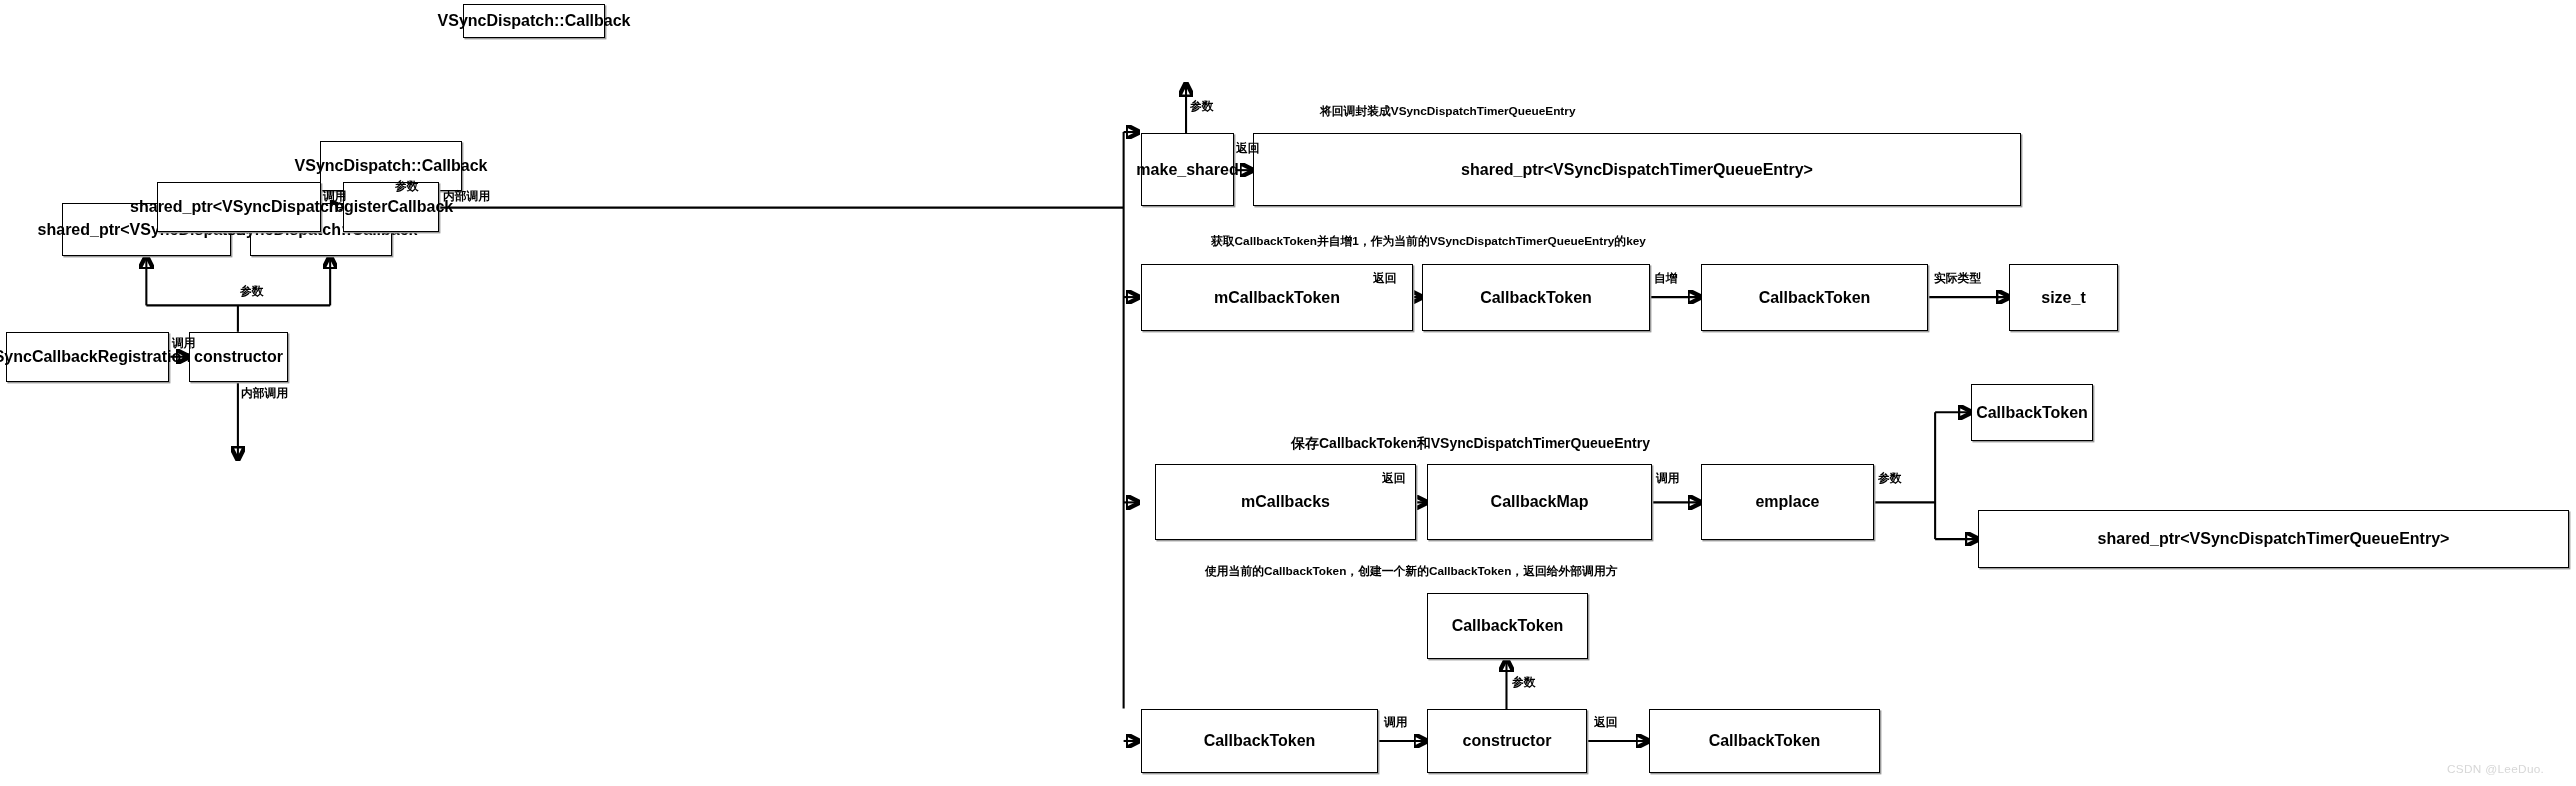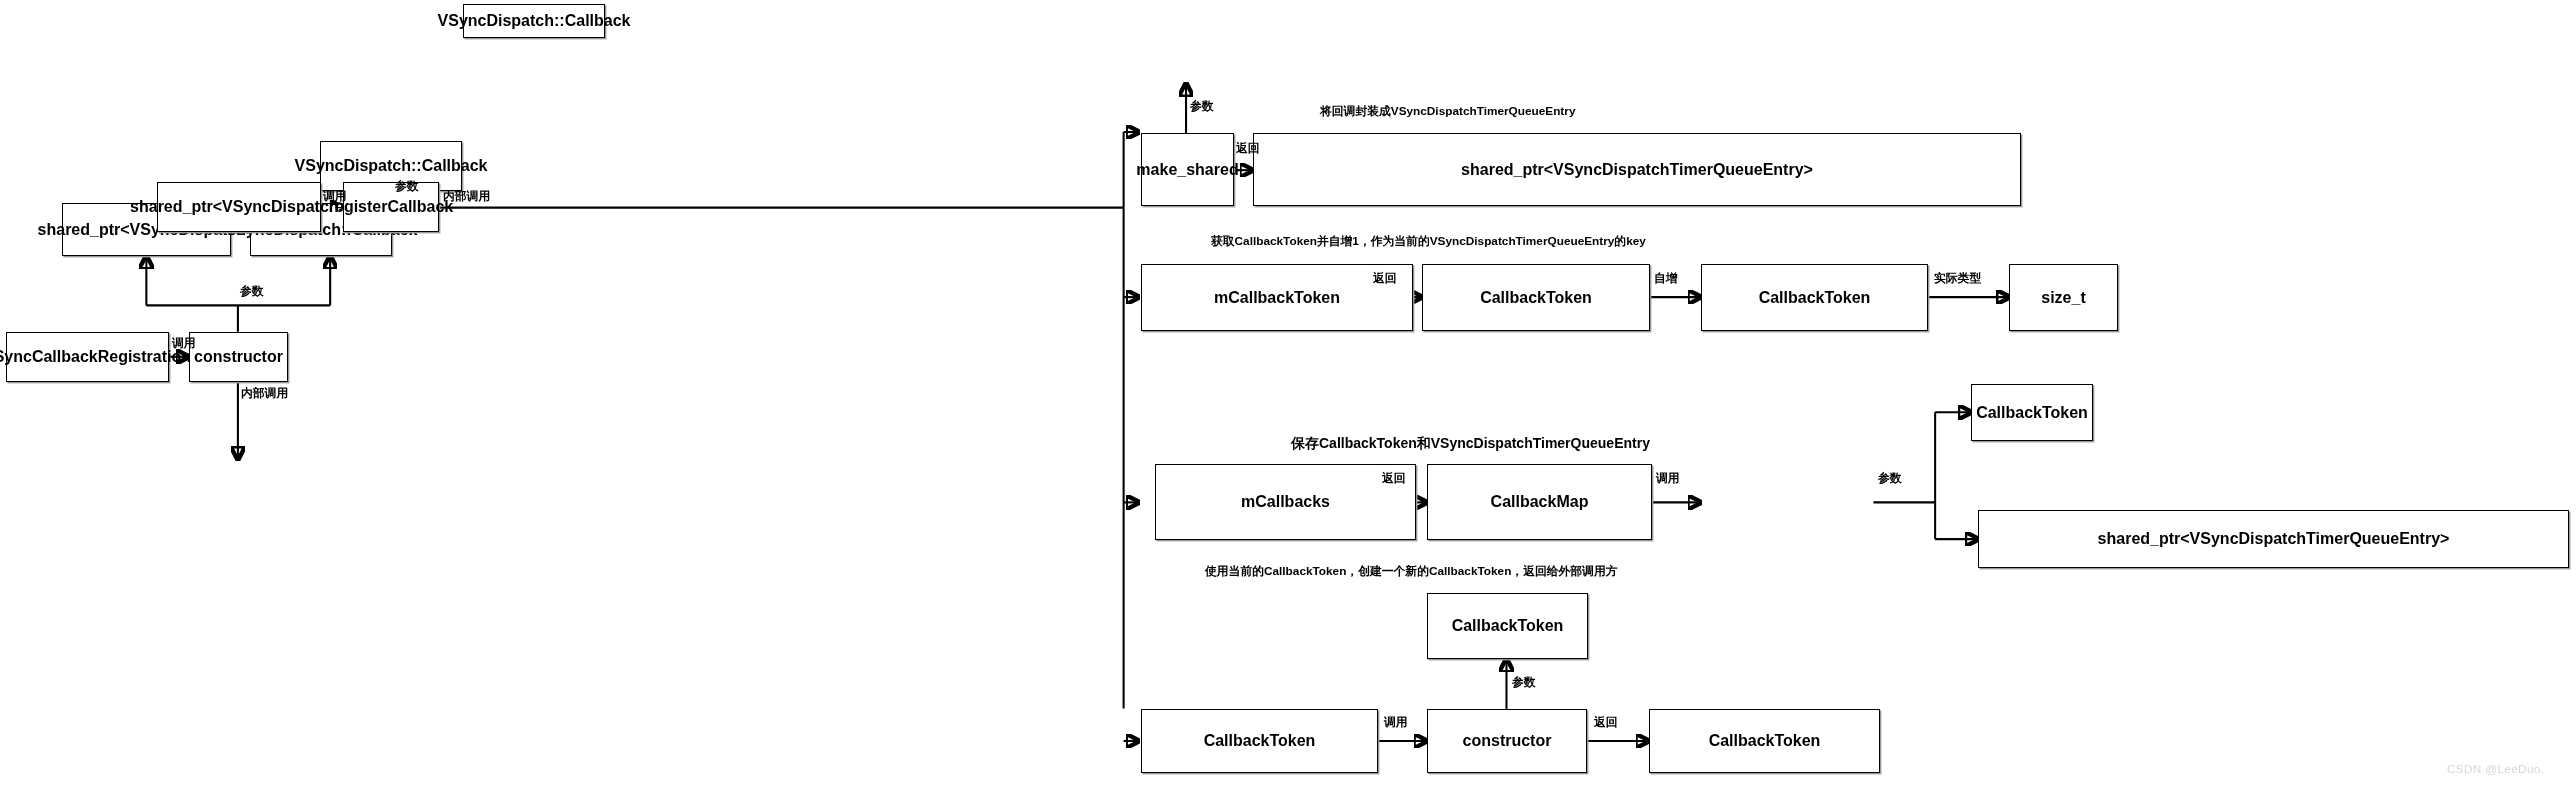--- a/index.html
+++ b/index.html
@@ -207,20 +207,23 @@
   </div>
 
   <div class="node" style="left:1141px; top:464px; width:261px; height:76px; font-size:16px;margin-left:14px;">
     <span class="label">mCallbacks</span>
   </div>
 
   <div class="node" style="left:1427px; top:464px; width:225px; height:76px; font-size:16px;">
     <span class="label">CallbackMap</span>
   </div>
 
+  <div class="node" style="left:1701px; top:464px; width:173px; height:76px; font-size:16px;">
+    <span class="label">emplace</span>
+  </div>
 
   <div class="node" style="left:1971px; top:384px; width:122px; height:57px; font-size:16px;">
     <span class="label">CallbackToken</span>
   </div>
 
   <div class="node" style="left:1978px; top:510px; width:591px; height:58px; font-size:16px;">
     <span class="label">shared_ptr&lt;VSyncDispatchTimerQueueEntry&gt;</span>
   </div>
 
   <div class="node" style="left:1427px; top:593px; width:161px; height:66px; font-size:16px;">

